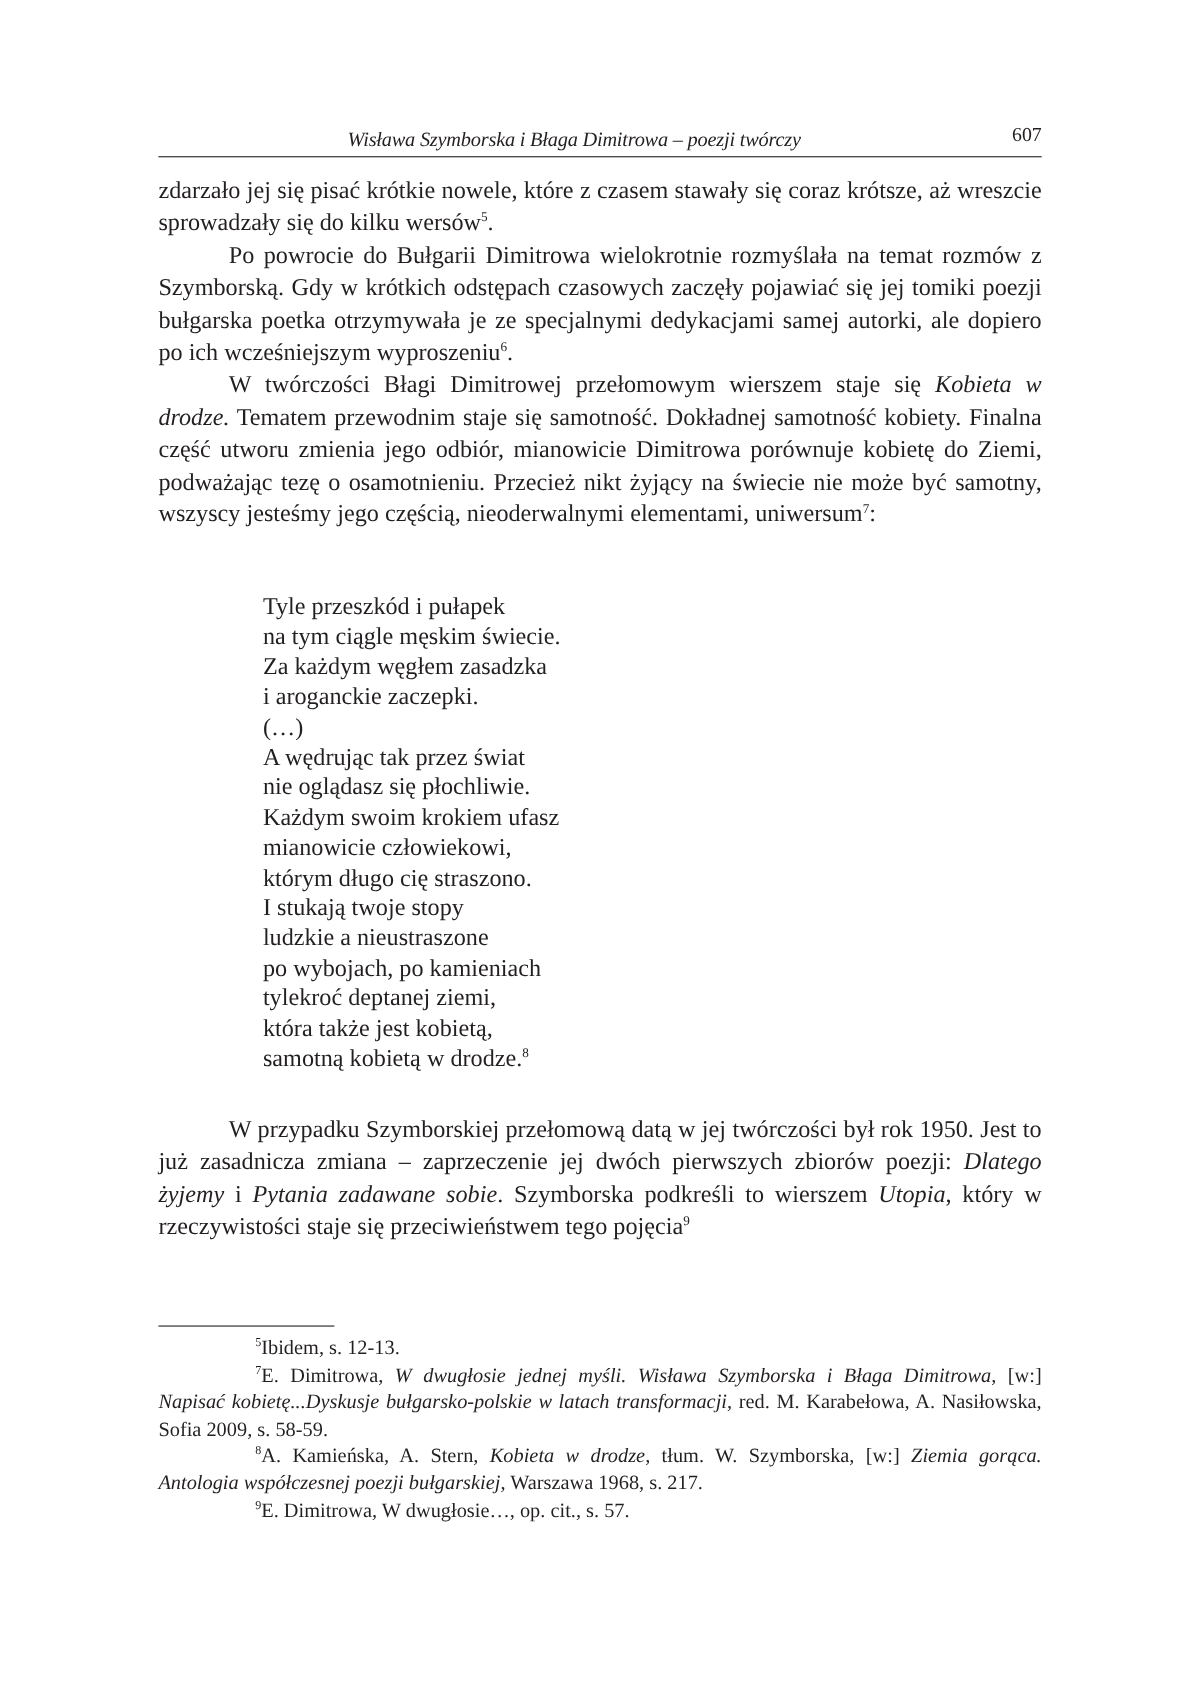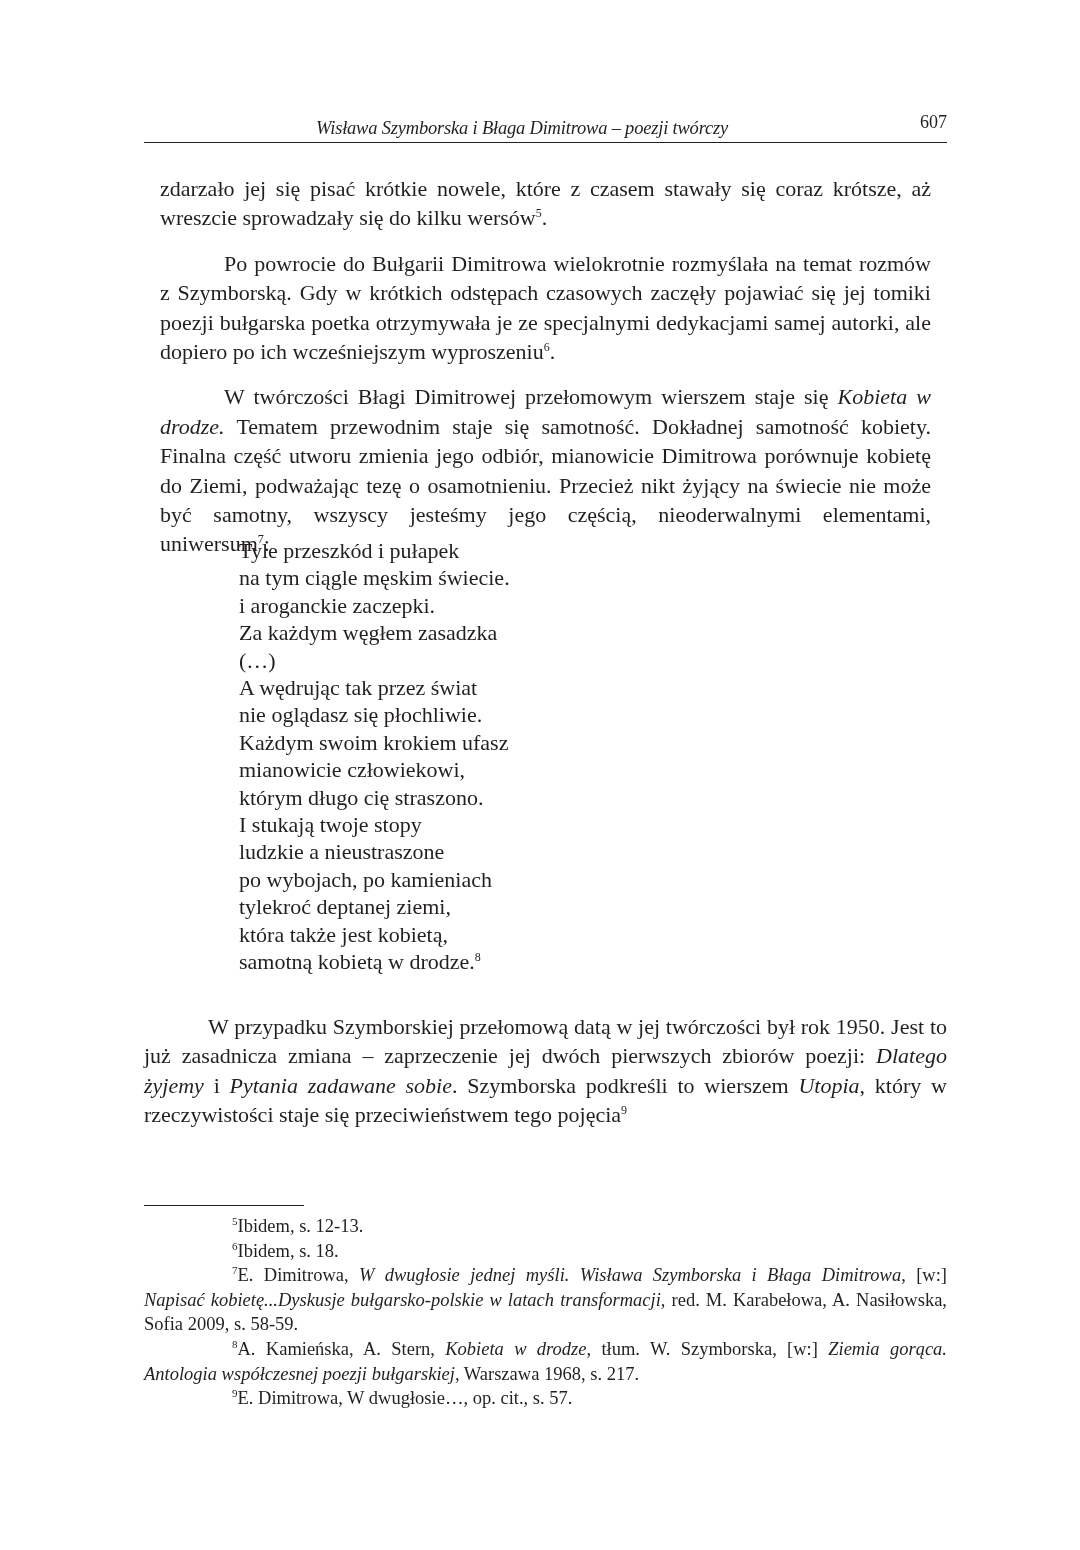--- a/index.html
+++ b/index.html
@@ -6,21 +6,21 @@
   body { width: 1080px; height: 1550px; position: relative; overflow: hidden;
          font-family: "Liberation Serif", "DejaVu Serif", serif; color: #231f20; }
   .page { position: absolute; left: 144px; top: 0; width: 803px; }
   .header { position: absolute; top: 110px; left: 0; width: 803px; height: 32px;
             border-bottom: 1.3px solid #231f20; }
   .header .title { position: absolute; left: 172px; top: 8px; font-style: italic;
                    font-size: 18.5px; letter-spacing: -0.2px; }
   .header .pagenum { position: absolute; right: 0; top: 2px; font-size: 18px; }
   .body-text { position: absolute; top: 158px; left: 0; width: 803px;
                font-size: 22px; line-height: 29.4px; text-align: justify; }
-  .body-text p { margin: 16px; }
+  .body-text p { margin: 0; }
   .indent { text-indent: 64px; }
   sup { font-size: 12px; line-height: 0; vertical-align: 8px; }
   i { font-style: italic; }
   .poem { position: absolute; top: 537px; left: 95px; font-size: 22px; line-height: 27.4px;
           font-family: "Liberation Serif", "DejaVu Serif", serif; }
   .poem div { white-space: nowrap; }
   .para2 { position: absolute; top: 1012px; left: 0; width: 803px; font-size: 22px;
            line-height: 29.4px; text-align: justify; }
   .rule { position: absolute; top: 1205px; left: 0; width: 160px; border-top: 1.3px solid #231f20; }
   .notes { position: absolute; top: 1214px; left: 0; width: 803px; font-size: 18.5px;
@@ -41,41 +41,40 @@
 
   <div class="body-text">
     <p><span>zdarzało jej się pisać krótkie nowele, które z czasem stawały się coraz krótsze, aż wreszcie sprowadzały się do kilku wersów</span><sup>5</sup><span>.</span></p>
     <p class="indent"><span>Po powrocie do Bułgarii Dimitrowa wielokrotnie rozmyślała na temat rozmów z Szymborską. Gdy w krótkich odstępach czasowych zaczęły pojawiać się jej tomiki poezji bułgarska poetka otrzymywała je ze specjalnymi dedykacjami samej autorki, ale dopiero po ich wcześniejszym wyproszeniu</span><sup>6</sup><span>.</span></p>
     <p class="indent"><span>W twórczości Błagi Dimitrowej przełomowym wierszem staje się </span><i>Kobieta w drodze.</i><span> Tematem przewodnim staje się samotność. Dokładnej samotność kobiety. Finalna część utworu zmienia jego odbiór, mianowicie Dimitrowa porównuje kobietę do Ziemi, podważając tezę o osamotnieniu. Przecież nikt żyjący na świecie nie może być samotny, wszyscy jesteśmy jego częścią, nieoderwalnymi elementami, uniwersum</span><sup>7</sup><span>:</span></p>
   </div>
 
   <div class="poem">
     <div>Tyle przeszkód i pułapek</div>
     <div>na tym ciągle męskim świecie.</div>
+    <div>Za każdym węgłem zasadzka</div>
     <div>i aroganckie zaczepki.</div>
-    <div>Za każdym węgłem zasadzka</div>
     <div>(…)</div>
     <div>A wędrując tak przez świat</div>
     <div>nie oglądasz się płochliwie.</div>
     <div>Każdym swoim krokiem ufasz</div>
     <div>mianowicie człowiekowi,</div>
     <div>którym długo cię straszono.</div>
     <div>I stukają twoje stopy</div>
     <div>ludzkie a nieustraszone</div>
     <div>po wybojach, po kamieniach</div>
     <div>tylekroć deptanej ziemi,</div>
     <div>która także jest kobietą,</div>
     <div><span>samotną kobietą w drodze.</span><sup>8</sup></div>
   </div>
 
   <div class="para2 indent"><span>W przypadku Szymborskiej przełomową datą w jej twórczości był rok 1950. Jest to już zasadnicza zmiana – zaprzeczenie jej dwóch pierwszych zbiorów poezji: </span><i>Dlatego żyjemy</i><span> i </span><i>Pytania zadawane sobie</i><span>. Szymborska podkreśli to wierszem </span><i>Utopia</i><span>, który w rzeczywistości staje się przeciwieństwem tego pojęcia</span><sup>9</sup></div>
 
   <div class="rule"></div>
 
   <div class="notes">
     <p class="indent"><sup>5</sup><span>Ibidem, s. 12-13.</span></p>
-    <p class="indent"><sup>6</sup><span>Ibidem, s. 18.</span></p>
     <p class="indent"><sup>7</sup><span>E. Dimitrowa, </span><i>W dwugłosie jednej myśli. Wisława Szymborska i Błaga Dimitrowa</i><span>, [w:] </span><i>Napisać kobietę...Dyskusje bułgarsko-polskie w latach transformacji</i><span>, red. M. Karabełowa, A. Nasiłowska, Sofia 2009, s. 58-59.</span></p>
     <p class="indent"><sup>8</sup><span>A. Kamieńska, A. Stern, </span><i>Kobieta w drodze</i><span>, tłum. W. Szymborska, [w:] </span><i>Ziemia gorąca. Antologia współczesnej poezji bułgarskiej</i><span>, Warszawa 1968, s. 217.</span></p>
     <p class="indent"><sup>9</sup><span>E. Dimitrowa, W dwugłosie…, op. cit., s. 57.</span></p>
   </div>
 
 </div>
 
 </body></html>

